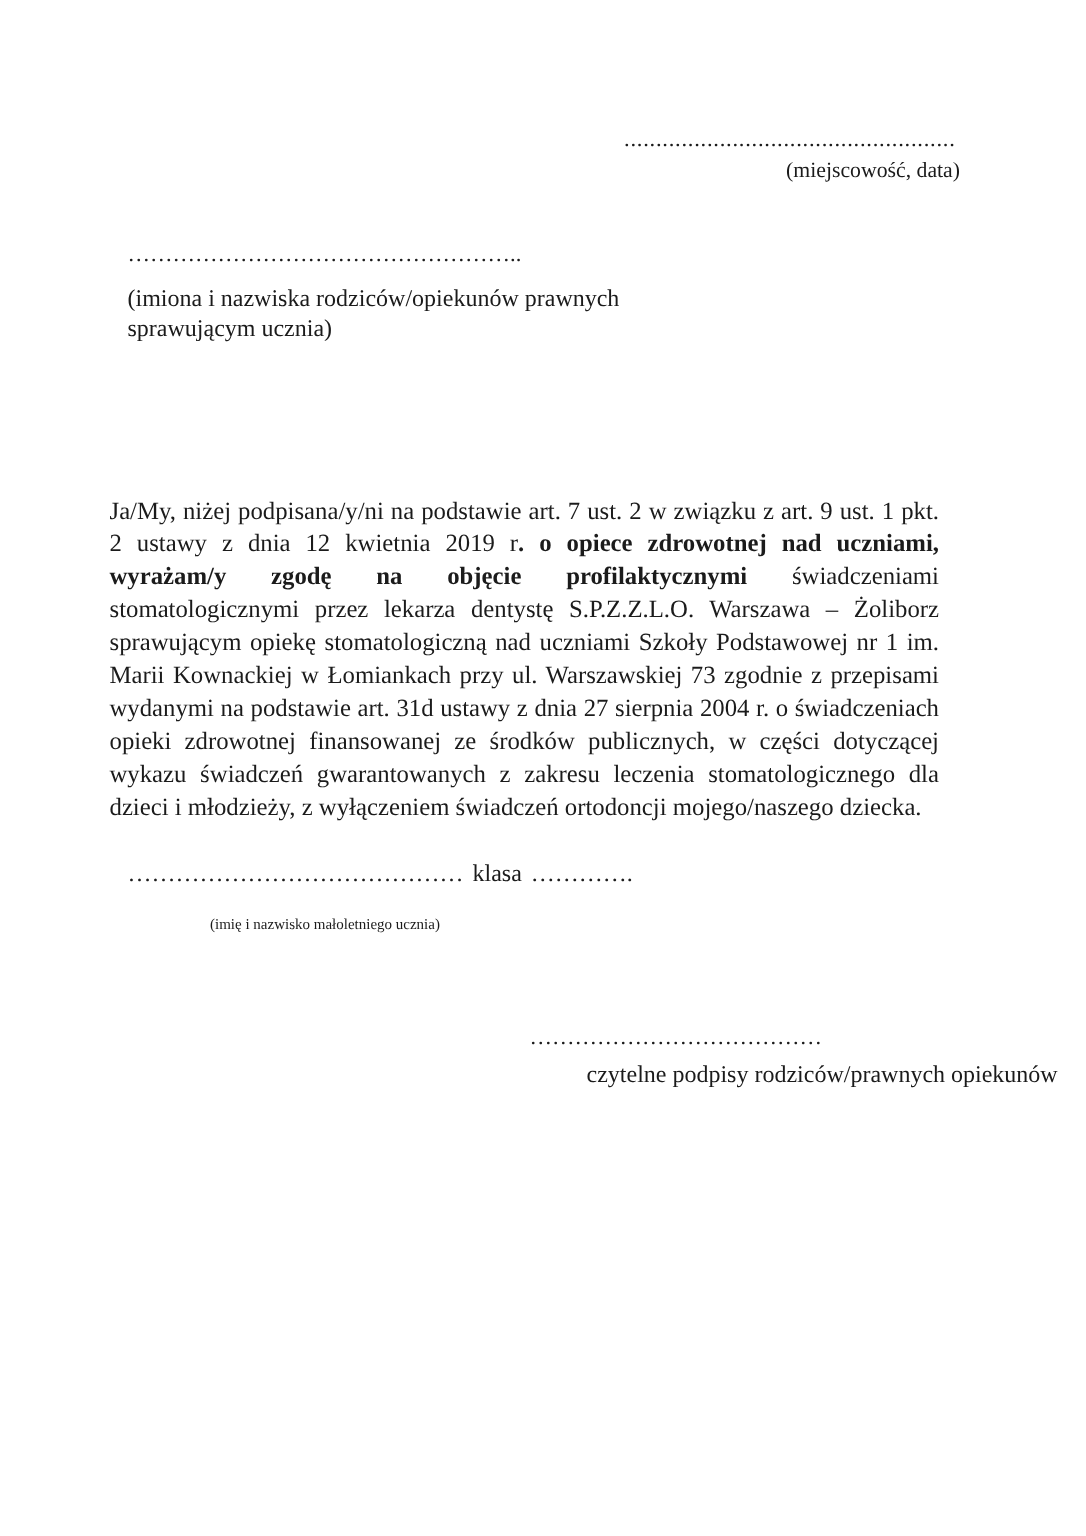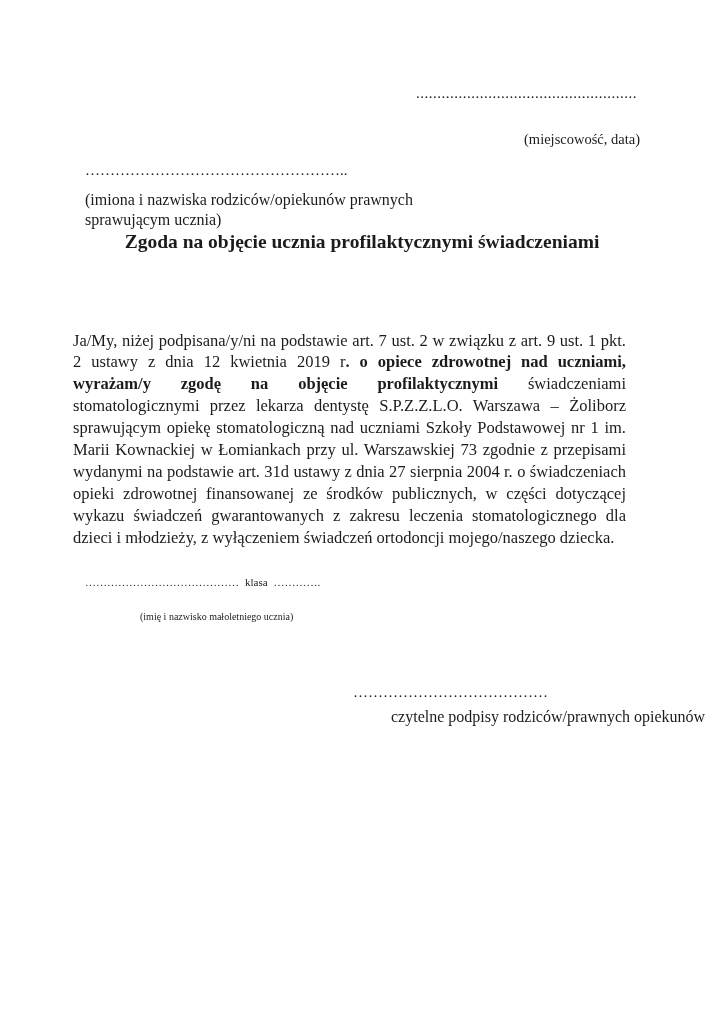--- a/index.html
+++ b/index.html
@@ -22,21 +22,20 @@
   .place-date-dots {
     top: 86px; right: 87px;
     font-size: 15px; line-height: 15px;
     letter-spacing: 0.5px;
     white-space: nowrap;
   }
   .place-date-caption {
     top: 107px; right: 84px;
     font-size: 14.5px; line-height: 15px;
     white-space: nowrap;
-    margin-top: 25px;
   }
 
   
   .parents-dots {
     top: 163px; left: 85px;
     font-size: 15px; line-height: 15px;
     white-space: nowrap;
   }
   .parents-caption {
     top: 190px; left: 85px;
@@ -55,21 +54,21 @@
   .consent {
     top: 313px; left: 73px; width: 553px;
     font-size: 16.5px; line-height: 21.9px;
     text-align: justify;
   }
   .consent b { font-weight: bold; }
 
   
   .student-line {
     top: 574px; left: 85px;
-    font-size: 11px; line-height: 17px;
+    font-size: 16px; line-height: 17px;
     white-space: nowrap;
   }
   .class-label { margin: 0 6px; }
   .student-caption {
     top: 609px; left: 140px;
     font-size: 10px; line-height: 15px;
     white-space: nowrap;
   }
 
   
@@ -93,21 +92,20 @@
   <div class="abs place-date-dots">....................................................</div>
   <div class="abs place-date-caption">(miejscowość, data)</div>
 
   <div class="abs parents-dots">……………………………………………..</div>
   <div class="abs parents-caption">
     <div>(imiona i nazwiska rodziców/opiekunów prawnych</div>
     <div>sprawującym ucznia)</div>
   </div>
 
   <div class="abs doc-title">
-    <div>Zgoda na objęcie ucznia profilaktycznymi świadczeniami</div>
   </div>
 
   <p class="abs consent"><span>Ja/My, niżej podpisana/y/ni na podstawie art. 7 ust. 2 w związku z art. 9 ust. 1 pkt. 2 ustawy z dnia 12 kwietnia 2019 r</span><b>. o opiece zdrowotnej nad uczniami, wyrażam/y zgodę na objęcie profilaktycznymi</b><span> świadczeniami stomatologicznymi przez lekarza dentystę S.P.Z.Z.L.O. Warszawa – Żoliborz sprawującym opiekę stomatologiczną nad uczniami Szkoły Podstawowej nr 1 im. Marii Kownackiej w Łomiankach przy ul. Warszawskiej 73 zgodnie z przepisami wydanymi na podstawie art. 31d ustawy z dnia 27 sierpnia 2004 r. o świadczeniach opieki zdrowotnej finansowanej ze środków publicznych, w części dotyczącej wykazu świadczeń gwarantowanych z zakresu leczenia stomatologicznego dla dzieci i młodzieży, z wyłączeniem świadczeń ortodoncji mojego/naszego dziecka.</span></p>
 
   <div class="abs student-line"><span>……………………………………</span><span class="class-label">klasa</span><span>………….</span></div>
   <div class="abs student-caption">(imię i nazwisko małoletniego ucznia)</div>
 
   <div class="abs signature-dots">…………………………………</div>
   <div class="abs signature-caption">czytelne podpisy rodziców/prawnych opiekunów</div>
 

